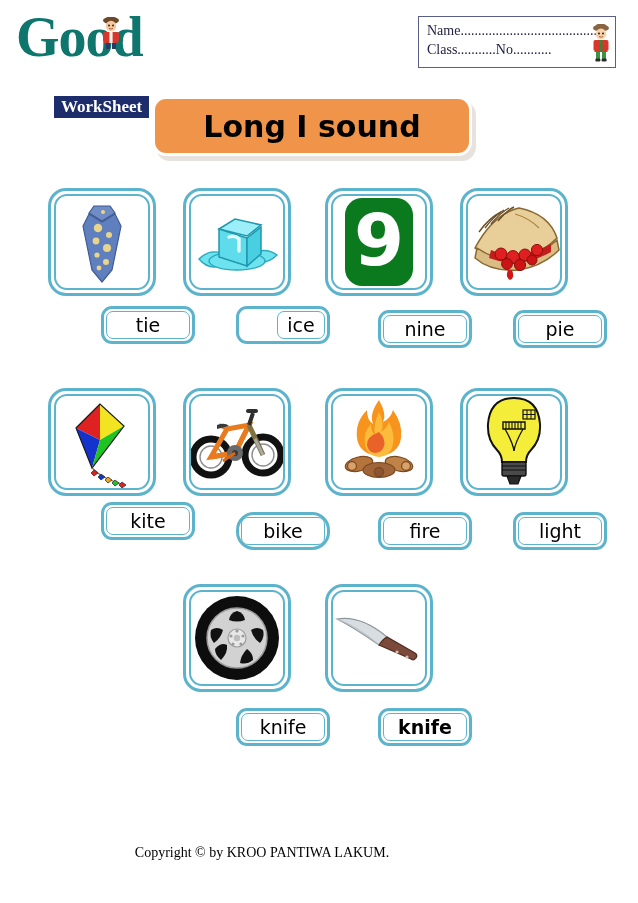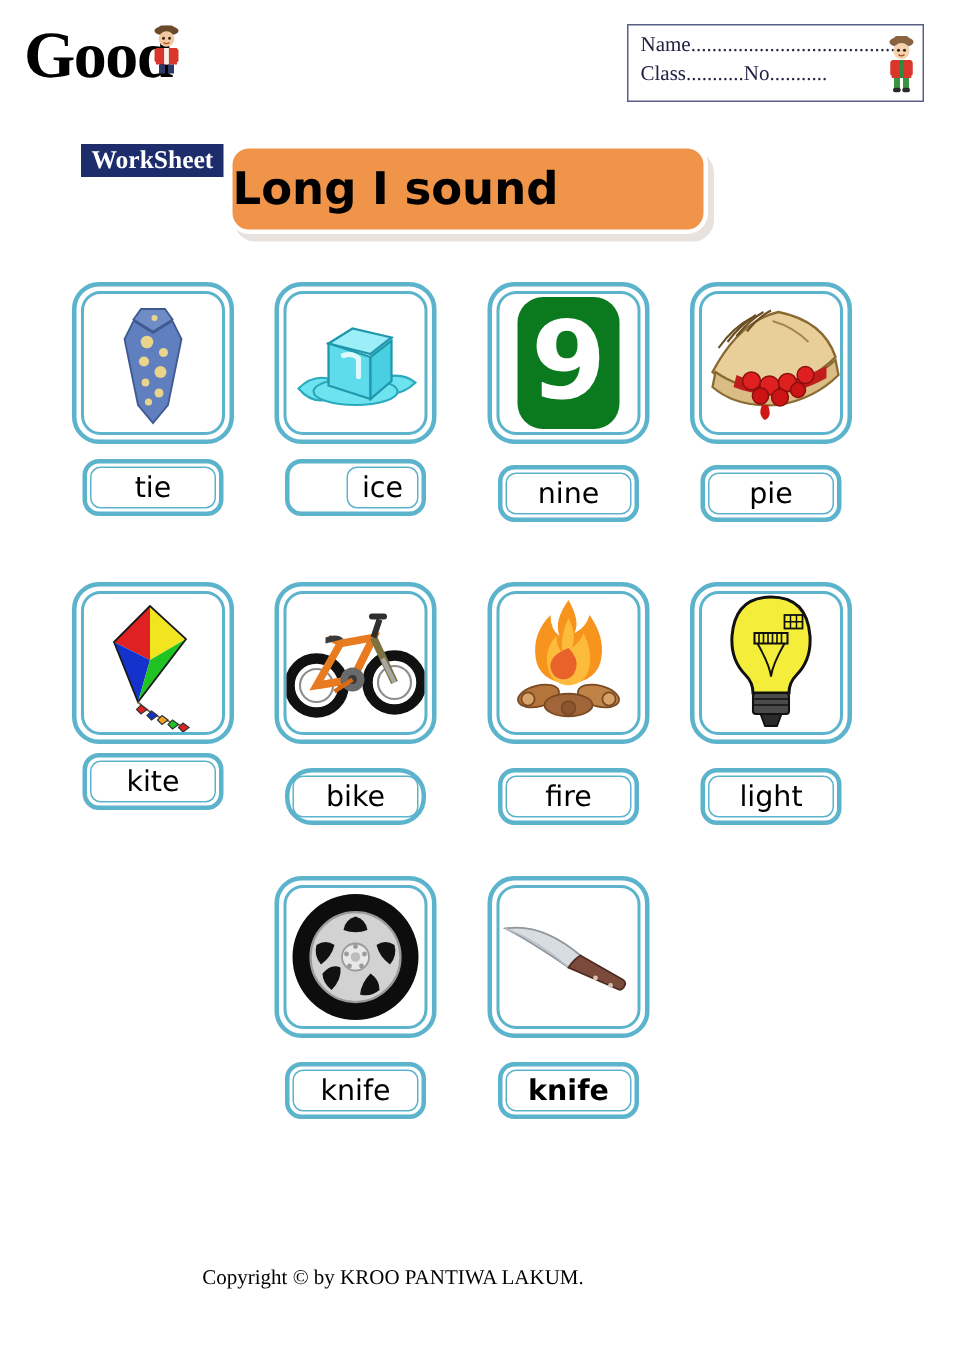--- a/index.html
+++ b/index.html
@@ -21,23 +21,23 @@
     left: 16px;
     top: 16px;
     width: 122px;
     height: 58px;
   }
   .logo-good {
     position: absolute;
     left: 0;
     top: -2px;
     font-family: "Liberation Serif", serif;
-    font-size: 44px;
+    font-size: 56px;
     font-weight: 700;
-    color: #000000;
+    color: #0f766e;
     letter-spacing: -1px;
     line-height: 46px;
   }
   .logo-figure {
     position: absolute;
     left: 84px;
     top: 0px;
     width: 22px;
     height: 34px;
   }
@@ -107,21 +107,21 @@
     left: 0;
     top: 0;
     width: 320px;
     height: 60px;
     border-radius: 14px;
     background: #f0944a;
     border: 3px solid #ffffff;
     box-sizing: border-box;
     display: flex;
     align-items: center;
-    justify-content: flex-start;
+    justify-content: center;
   }
   .title-text {
     font-family: "DejaVu Sans", sans-serif;
     font-size: 30px;
     font-weight: 700;
     color: #000000;
     letter-spacing: 0px;
   }
 
   
@@ -150,20 +150,21 @@
 
   .label {
     position: absolute;
     width: 94px;
     height: 38px;
     border: 3px solid #5cb3cc;
     border-radius: 11px;
     background: #ffffff;
     box-sizing: border-box;
     padding: 2px;
+    margin-left: 46px;
   }
   .label-inner {
     width: 100%;
     height: 100%;
     border: 1px solid #5cb3cc;
     border-radius: 7px;
     box-sizing: border-box;
     display: flex;
     align-items: center;
     justify-content: center;

